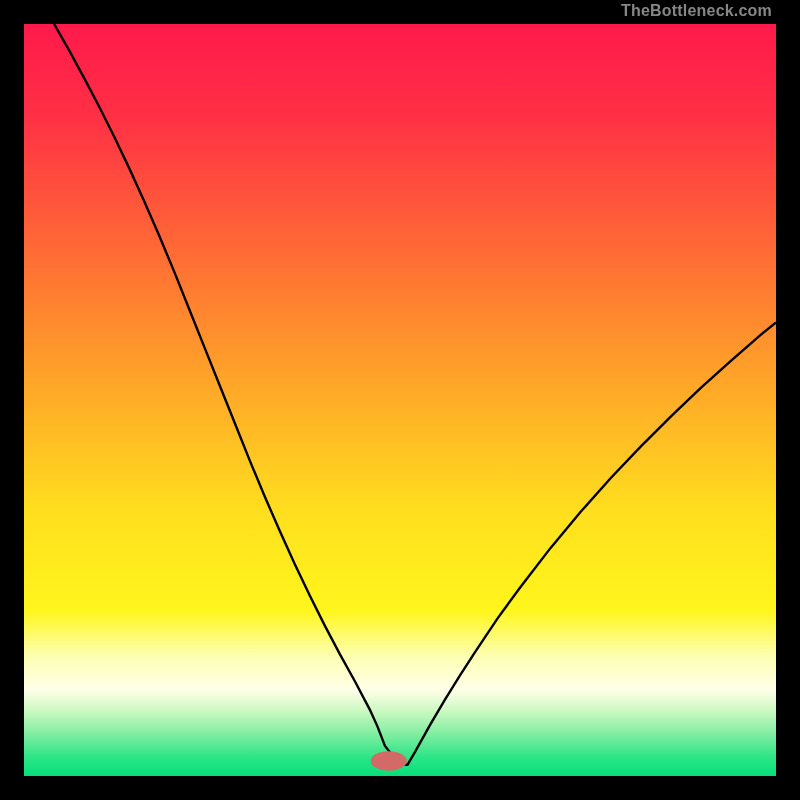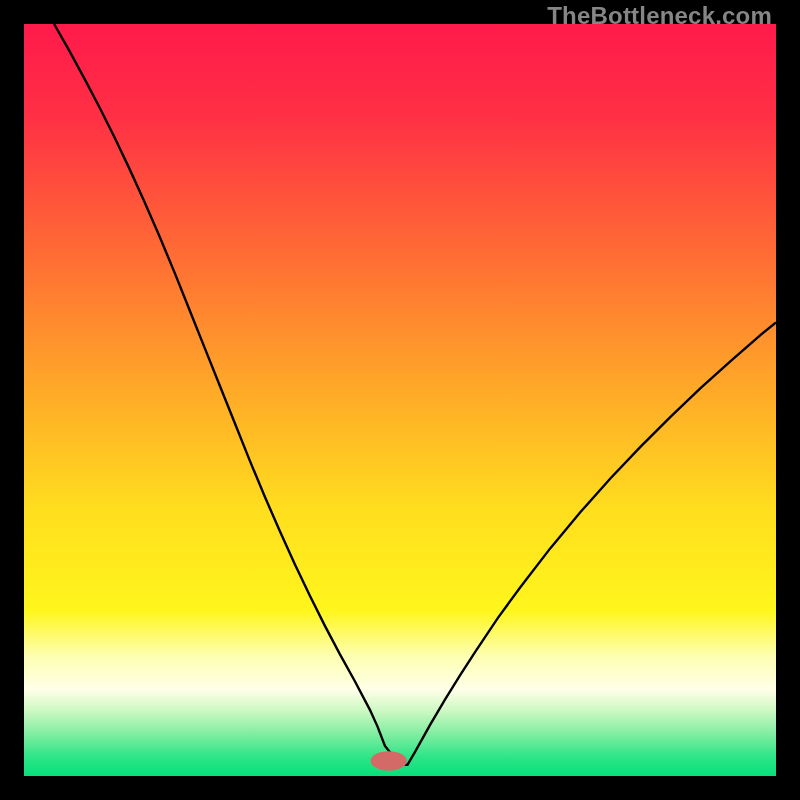--- a/index.html
+++ b/index.html
@@ -17,21 +17,21 @@
     top: 24px;
     width: 752px;
     height: 752px;
     background: #000;
   }
   .watermark {
     position: absolute;
     top: 2px;
     right: 28px;
     color: #868686;
-    font-size: 24px;
+    font-size: 16px;
     font-weight: 600;
     letter-spacing: 0.2px;
     font-family: Arial, Helvetica, sans-serif;
   }
   svg { display: block; }
 </style>
 </head>
 <body>
 
 <div class="frame">

